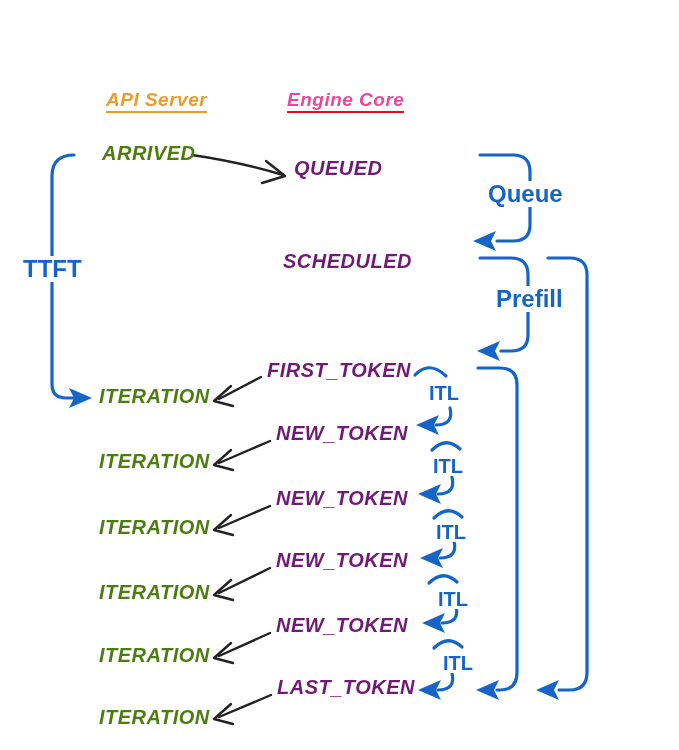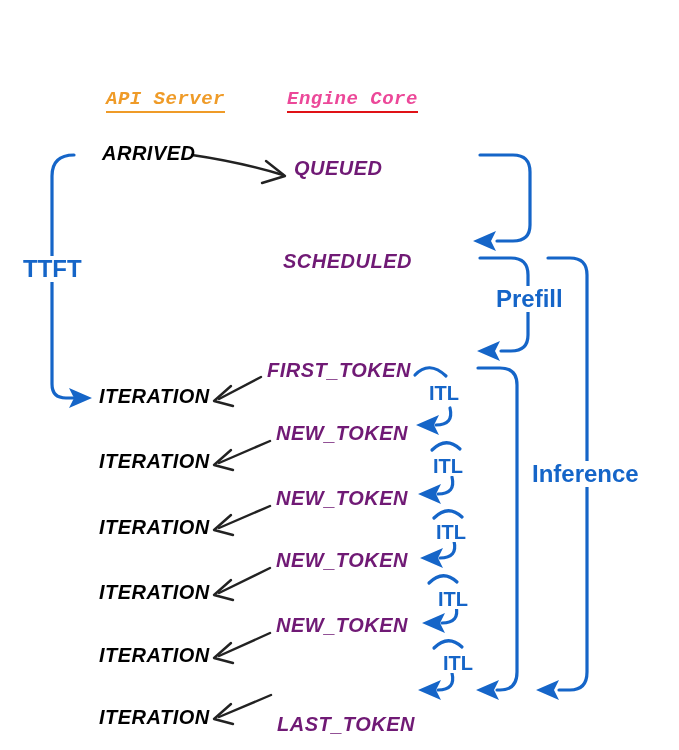--- a/index.html
+++ b/index.html
@@ -12,29 +12,29 @@
   }
   #strokes{position:absolute;left:0;top:0;z-index:1;}
   .lbl{position:absolute;z-index:2;line-height:1;white-space:nowrap;}
   .title{
     font-size:26px;font-weight:700;font-style:italic;
     color:#181818;letter-spacing:.5px;text-align:center;
     font-family:"DejaVu Sans", sans-serif;
   }
   .colhead{
     font-size:19px;font-weight:700;font-style:italic;
-    letter-spacing:.5px;padding-bottom:2px;font-family:Liberation Mono, monospace;
+    letter-spacing:.5px;padding-bottom:2px;
   }
   .colhead.api{color:#ef9b28;border-bottom:2px solid #ef9b28;}
   .colhead.eng{color:#ec4899;border-bottom:2px solid #e01217;}
   .ev{
     font-size:20px;font-weight:700;font-style:italic;
     letter-spacing:.5px;
   }
-  .ev.api{color:#000000;}
+  .ev.api{color:#4d7c0f;}
   .ev.eng{color:#701a75;}
   .ivl{
     color:#1565c8;font-weight:700;font-size:24px;
     background:#ffffff;padding:1px 2px;
   }
   .ivl.itl{font-size:20px;padding:0 2px;text-align:center;}
 </style>
 </head>
 <body>
 
@@ -105,24 +105,24 @@
   <div class="lbl ev api" style="left:99px;top:645px;">ITERATION</div>
   <div class="lbl ev api" style="left:99px;top:707px;">ITERATION</div>
 
   <div class="lbl ev eng" style="left:294px;top:158px;">QUEUED</div>
   <div class="lbl ev eng" style="left:267px;top:360px;">FIRST_TOKEN</div>
   <div class="lbl ev eng" style="left:283px;top:251px;">SCHEDULED</div>
   <div class="lbl ev eng" style="left:276px;top:423px;">NEW_TOKEN</div>
   <div class="lbl ev eng" style="left:276px;top:488px;">NEW_TOKEN</div>
   <div class="lbl ev eng" style="left:276px;top:550px;">NEW_TOKEN</div>
   <div class="lbl ev eng" style="left:276px;top:615px;">NEW_TOKEN</div>
-  <div class="lbl ev eng" style="left:277px;top:714px;">LAST_TOKEN</div>
+  <div class="lbl ev eng" style="left:277px;top:677px;">LAST_TOKEN</div>
 
   <div class="lbl ivl" style="left:21px;top:256px;">TTFT</div>
+  <div class="lbl ivl" style="left:486px;top:181px;">Queue</div>
   <div class="lbl ivl" style="left:494px;top:286px;">Prefill</div>
-  <div class="lbl ivl" style="left:530px;top:461px;">Inference</div>
   <div class="lbl ivl itl" style="left:427px;top:383px;">ITL</div>
   <div class="lbl ivl itl" style="left:431px;top:456px;">ITL</div>
   <div class="lbl ivl itl" style="left:434px;top:522px;">ITL</div>
   <div class="lbl ivl itl" style="left:436px;top:589px;">ITL</div>
   <div class="lbl ivl itl" style="left:441px;top:653px;">ITL</div>
 
 </div>
 
 </body></html>

